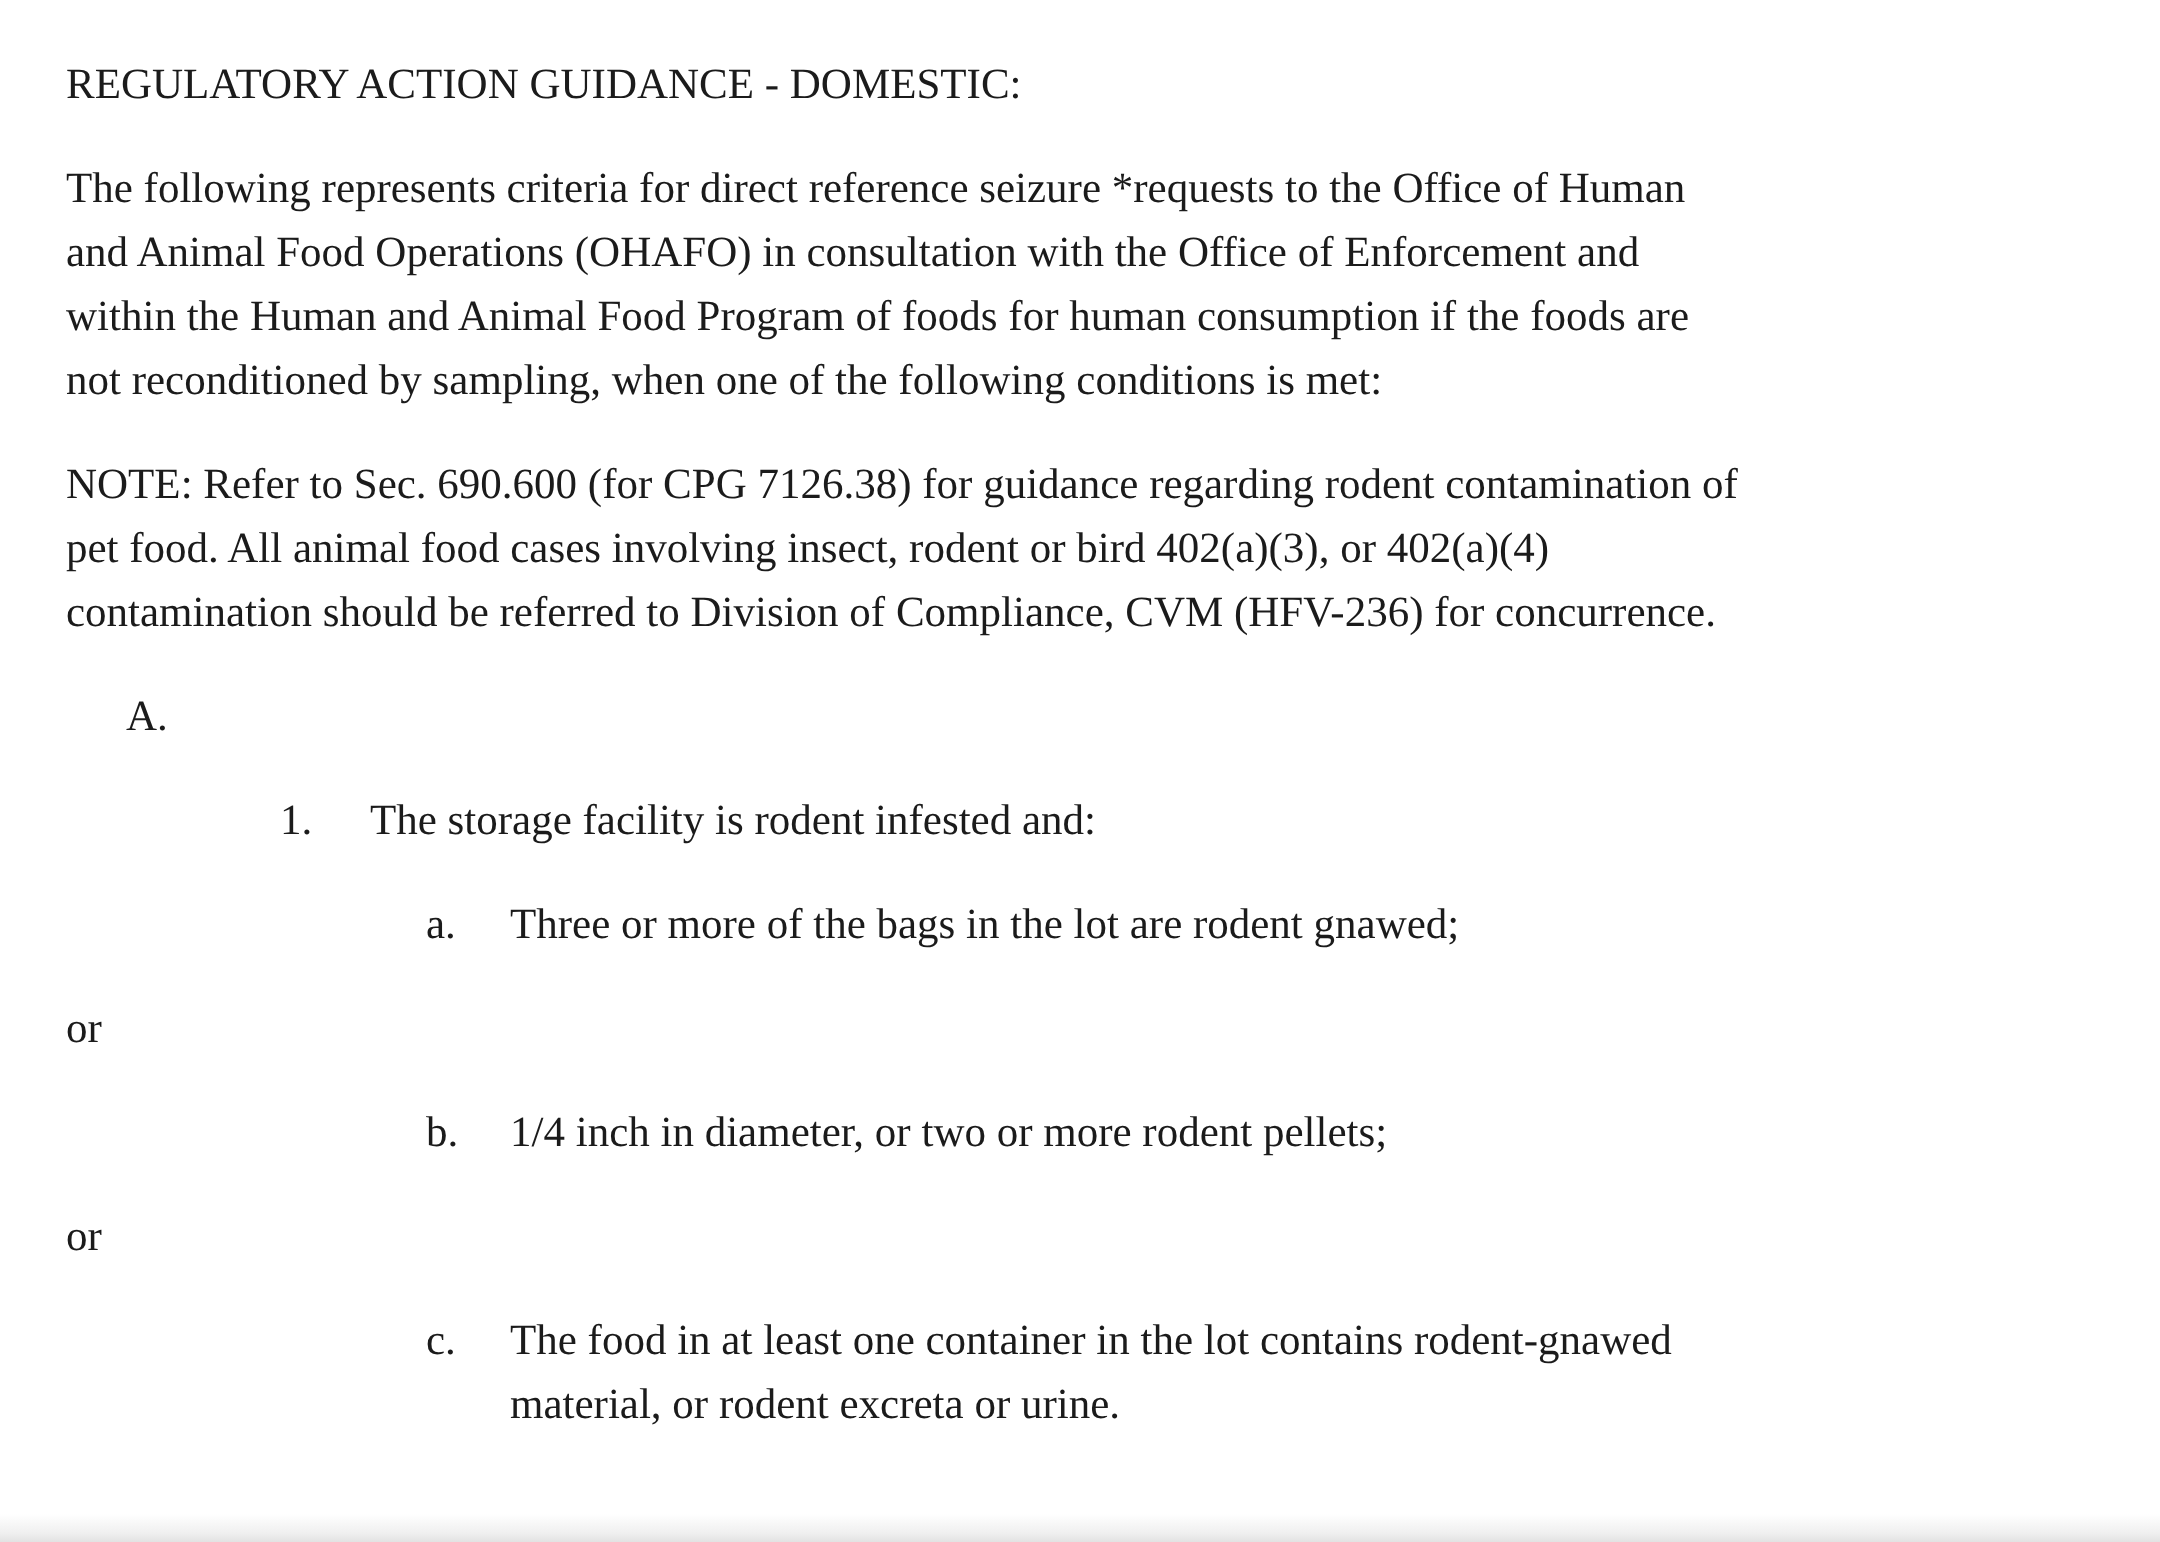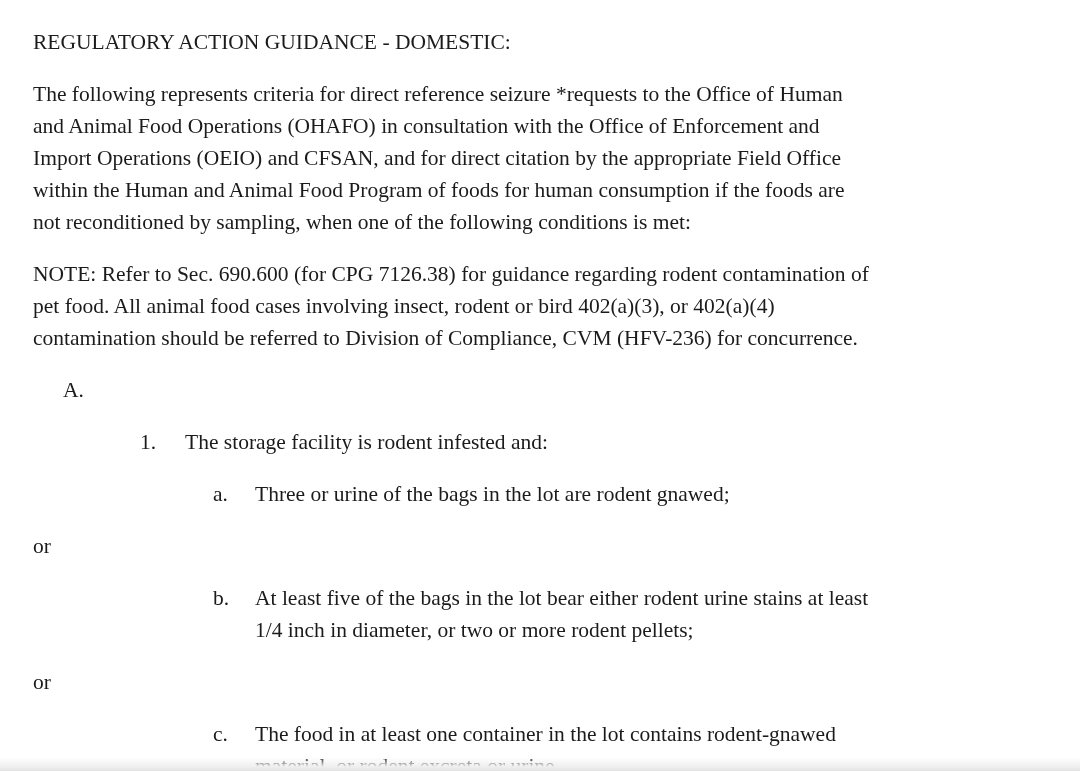--- a/index.html
+++ b/index.html
@@ -65,21 +65,20 @@
 
 <div class="doc">
 
   <div class="block">
     <div class="line">REGULATORY ACTION GUIDANCE - DOMESTIC:</div>
   </div>
 
   <div class="block">
     <div class="line">The following represents criteria for direct reference seizure *requests to the Office of Human</div>
     <div class="line">and Animal Food Operations (OHAFO) in consultation with the Office of Enforcement and</div>
-    <div class="line">Import Operations (OEIO) and CFSAN, and for direct citation by the appropriate Field Office</div>
     <div class="line">within the Human and Animal Food Program of foods for human consumption if the foods are</div>
     <div class="line">not reconditioned by sampling, when one of the following conditions is met:</div>
   </div>
 
   <div class="block">
     <div class="line">NOTE: Refer to Sec. 690.600 (for CPG 7126.38) for guidance regarding rodent contamination of</div>
     <div class="line">pet food. All animal food cases involving insect, rodent or bird 402(a)(3), or 402(a)(4)</div>
     <div class="line">contamination should be referred to Division of Compliance, CVM (HFV-236) for concurrence.</div>
   </div>
 
@@ -90,32 +89,31 @@
   <div class="block list-item level-1">
     <span class="marker">1.</span>
     <div class="content">
       <div class="line">The storage facility is rodent infested and:</div>
     </div>
   </div>
 
   <div class="block list-item level-a">
     <span class="marker">a.</span>
     <div class="content">
-      <div class="line">Three or urine of the bags in the lot are rodent gnawed;</div>
+      <div class="line">Three or more of the bags in the lot are rodent gnawed;</div>
     </div>
   </div>
 
   <div class="or-connector">
     <div class="line">or</div>
   </div>
 
   <div class="block list-item level-a">
     <span class="marker">b.</span>
     <div class="content">
-      <div class="line">At least five of the bags in the lot bear either rodent urine stains at least</div>
       <div class="line">1/4 inch in diameter, or two or more rodent pellets;</div>
     </div>
   </div>
 
   <div class="or-connector">
     <div class="line">or</div>
   </div>
 
   <div class="block list-item level-a">
     <span class="marker">c.</span>

